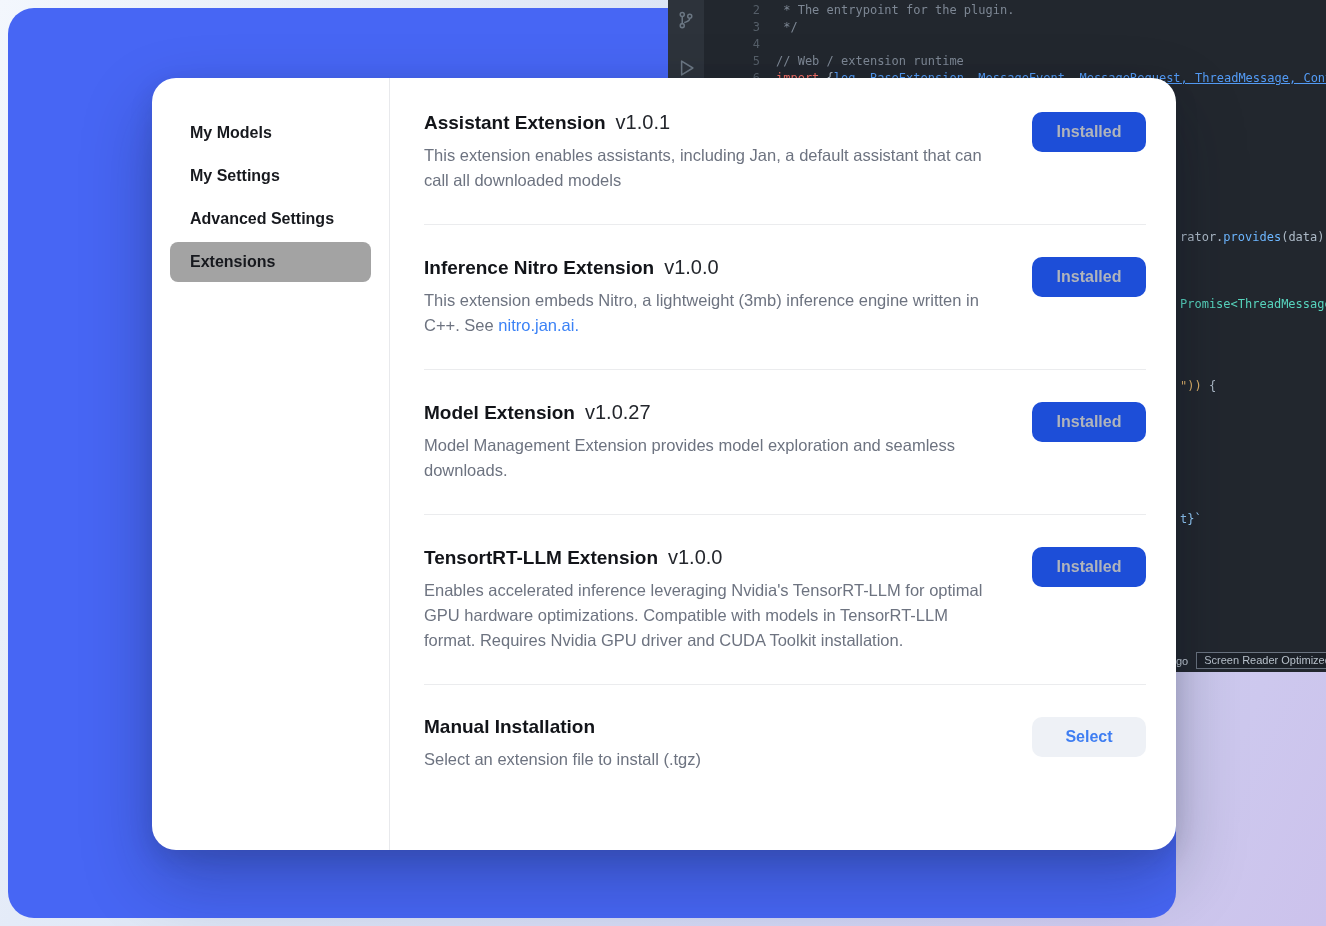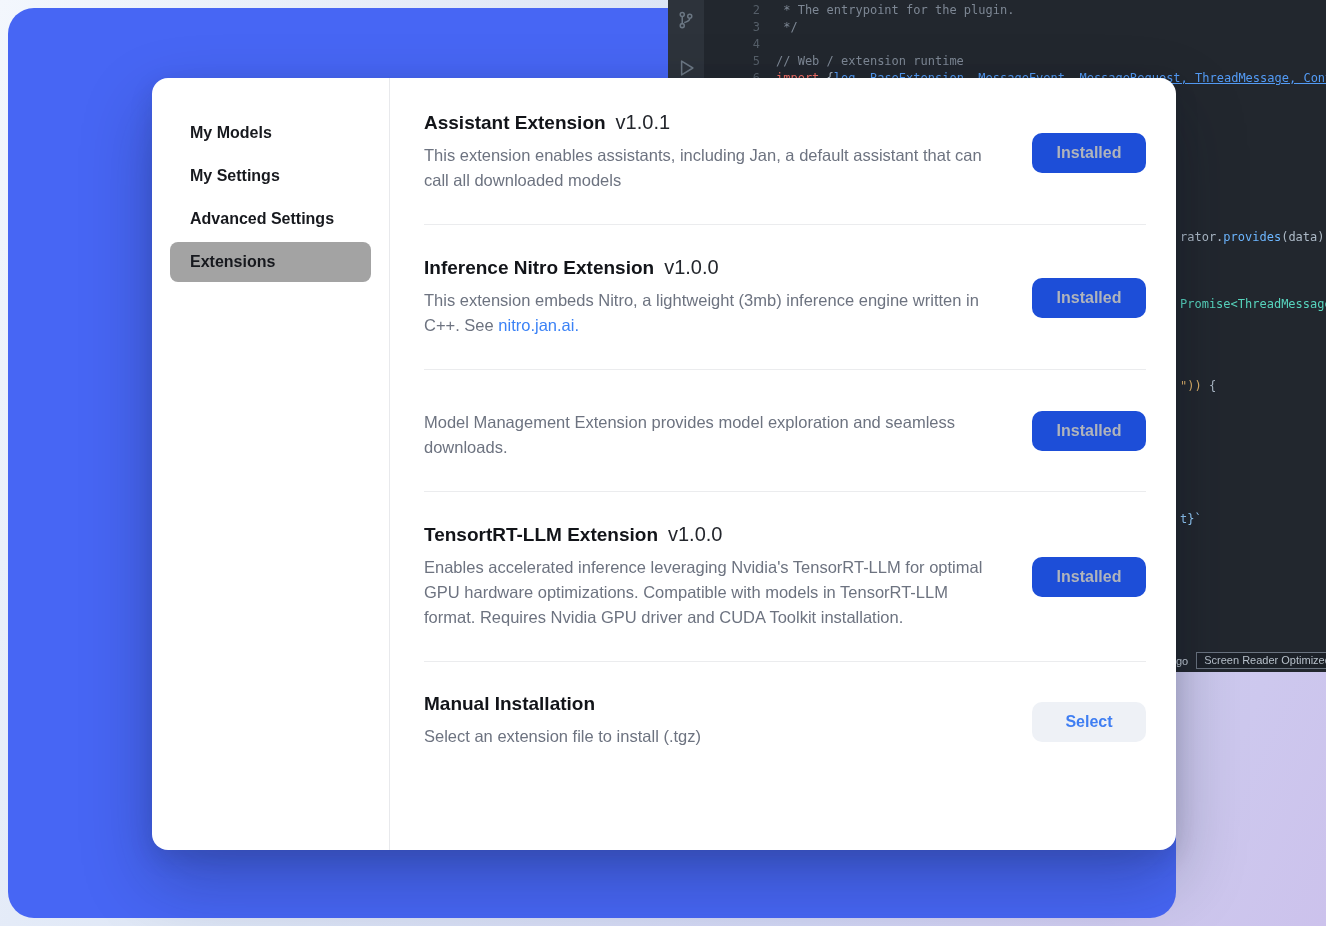--- a/index.html
+++ b/index.html
@@ -54,34 +54,34 @@
   }
   .sr-box {
     border: 1px solid #6b7480; padding: 1px 7px 2px;
     color: #b7c0ca; background: #1c2128; white-space: nowrap;
   }
 
   
   .modal {
     position: absolute; left: 152px; top: 78px;
     width: 1024px; height: 772px;
-    background: #ffffff; border-radius: 16px;
+    background: #ffffff; border-radius: 24px;
     box-shadow: 0 30px 70px rgba(15,23,42,.28), 0 8px 24px rgba(15,23,42,.12);
     display: flex; overflow: hidden;
   }
   .sidebar { width: 238px; flex: none; border-right: 1px solid #e8e9ec; padding-top: 32px; }
   .side-item {
     margin: 3px 18px; padding: 11px 20px; border-radius: 8px;
     font-size: 16px; font-weight: 700; color: #17191e; cursor: pointer;
   }
   .side-item.active { background: #a3a3a3; }
 
   .content { flex: 1; padding: 0 30px 0 34px; }
   .section {
-    display: flex; justify-content: space-between; align-items: center;
+    display: flex; justify-content: space-between; align-items: flex-start;
     padding: 31px 0; border-bottom: 1px solid #ebecee;
   }
   .section:first-child { padding-top: 33px; }
   .section.last { border-bottom: none; gap: 44px; }
   .sec-left { max-width: 578px; }
   .sec-title-row { display: flex; align-items: baseline; gap: 10px; }
   .sec-title { font-size: 19px; font-weight: 700; color: #121419; }
   .sec-version { font-size: 20px; color: #23262c; }
   .sec-desc { margin-top: 9px; font-size: 16.5px; line-height: 25px; color: #6d7380; }
   .link { color: #3b82f6; cursor: pointer; }
@@ -175,20 +175,24 @@
           <span class="sec-title">Inference Nitro Extension</span>
           <span class="sec-version">v1.0.0</span>
         </div>
         <p class="sec-desc"><span>This extension embeds Nitro, a lightweight (3mb) inference engine written in C++. See </span><span class="link">nitro.jan.ai.</span></p>
       </div>
       <button class="btn">Installed</button>
     </div>
 
     <div class="section">
       <div class="sec-left">
+        <div class="sec-title-row">
+          <span class="sec-title">Model Extension</span>
+          <span class="sec-version">v1.0.27</span>
+        </div>
         <p class="sec-desc">Model Management Extension provides model exploration and seamless downloads.</p>
       </div>
       <button class="btn">Installed</button>
     </div>
 
     <div class="section">
       <div class="sec-left">
         <div class="sec-title-row">
           <span class="sec-title">TensortRT-LLM Extension</span>
           <span class="sec-version">v1.0.0</span>

